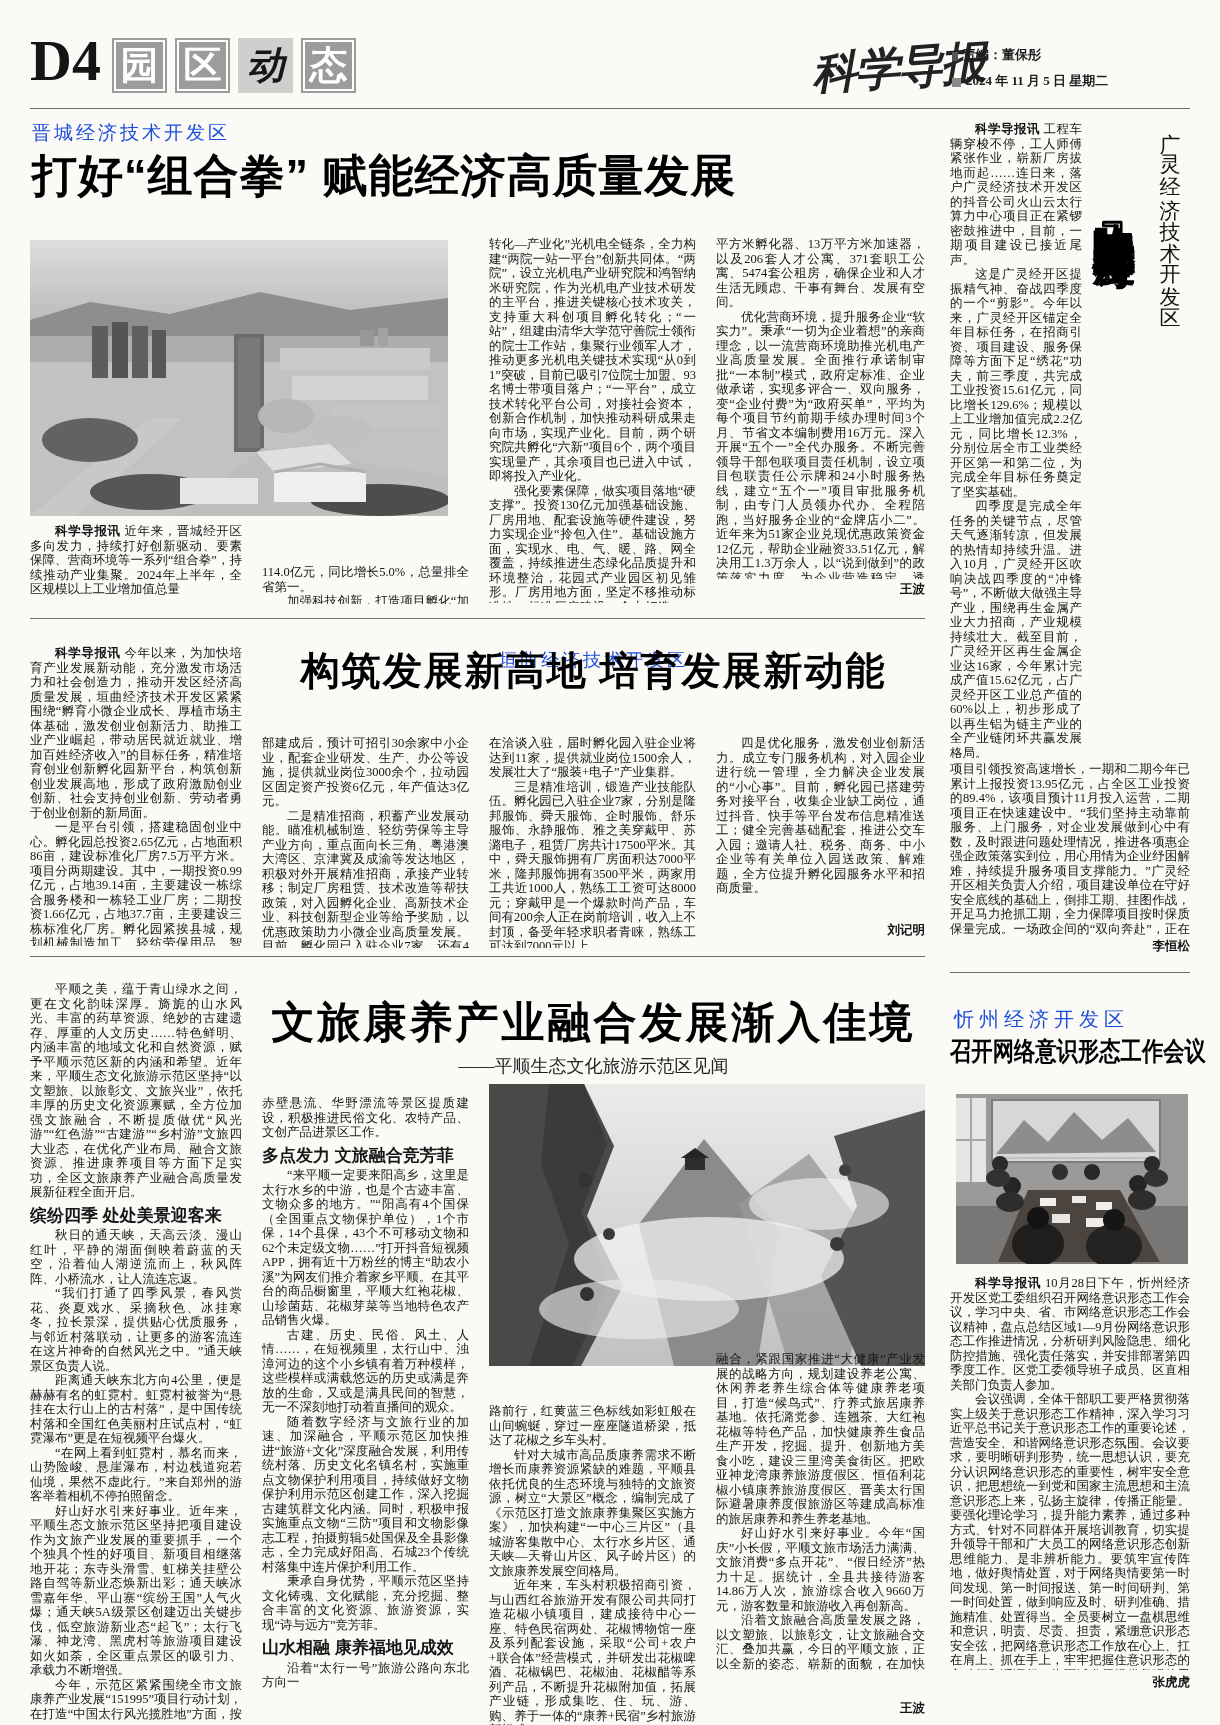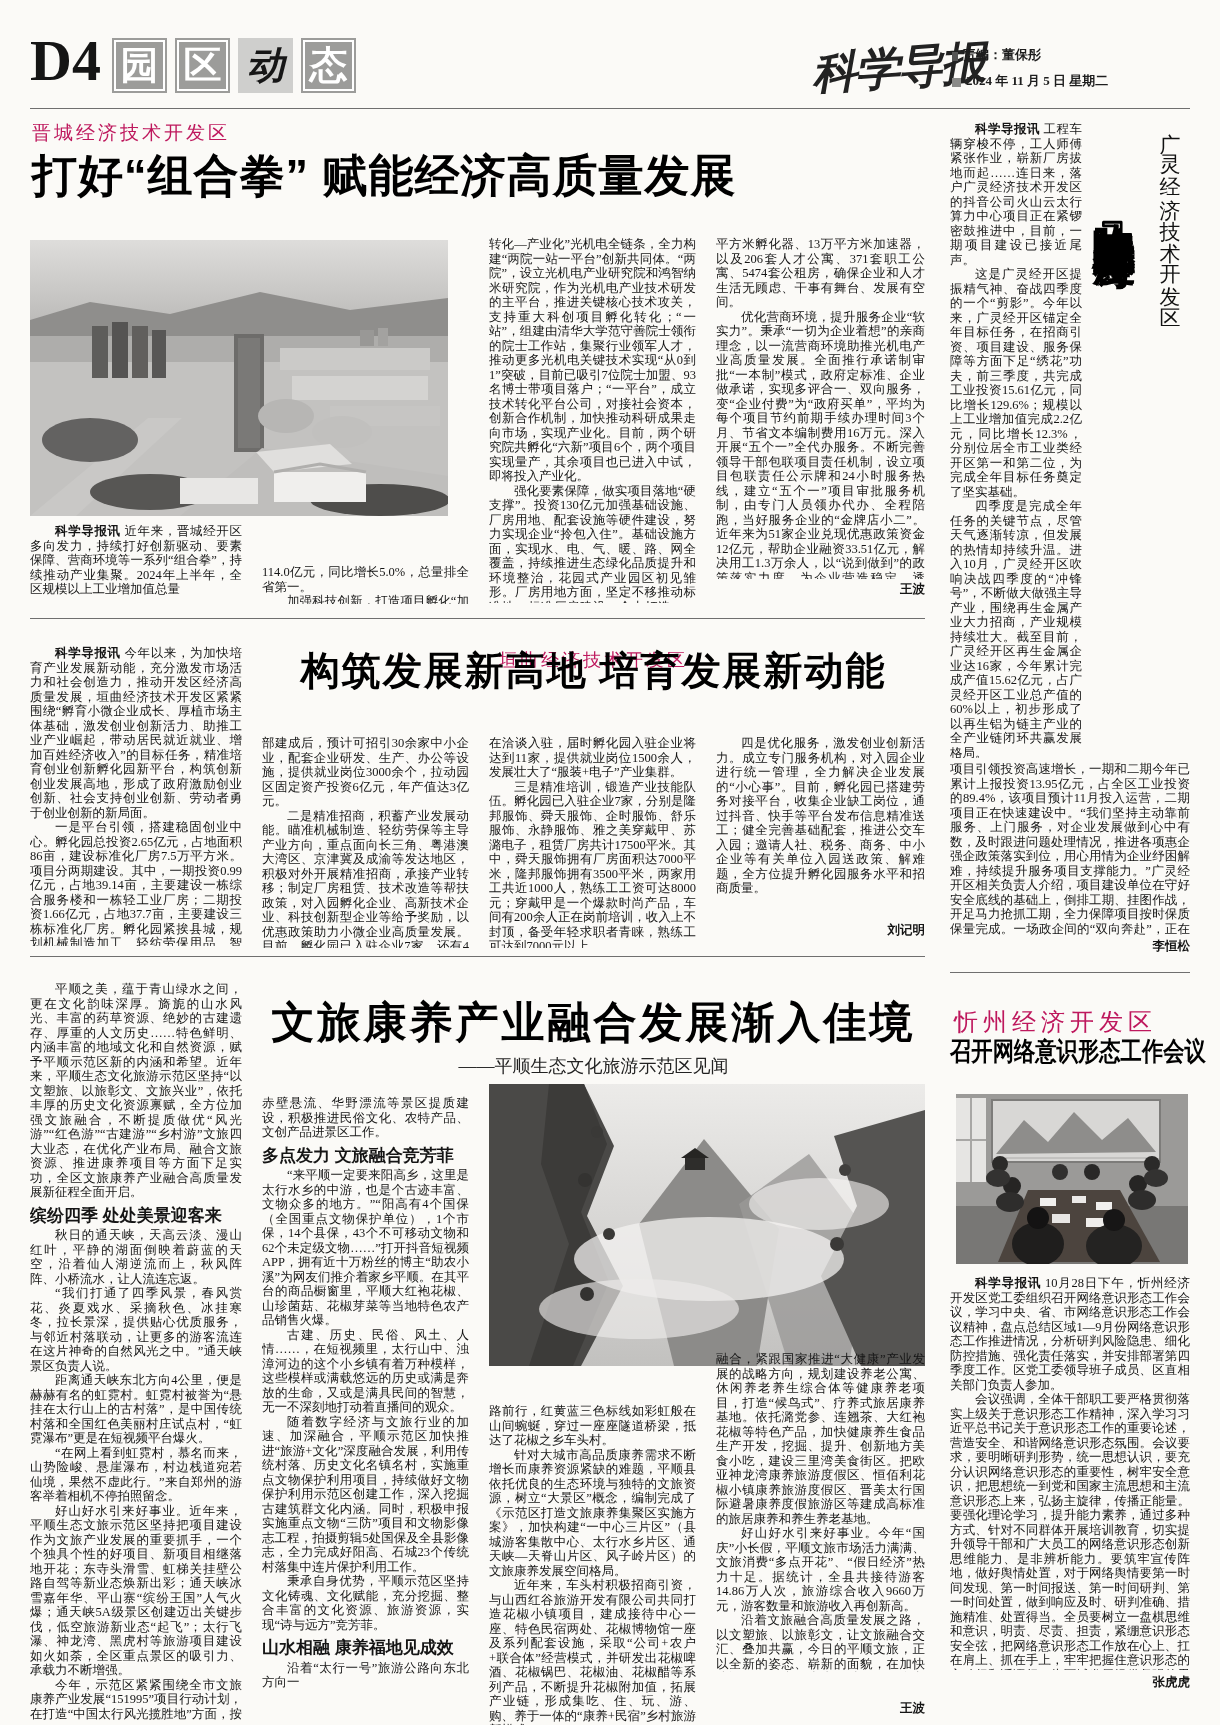--- a/index.html
+++ b/index.html
@@ -30,21 +30,21 @@
     font-family:"Liberation Serif",serif; font-style:italic; font-weight:bold;
     font-size:45px; letter-spacing:-2px; transform:rotate(-4deg); transform-origin:left center;
     color:#222;
   }
   .hdrline { font-family:Liberation Serif, serif; font-size:13px; font-weight:bold; color:#1d1d1d; white-space:nowrap; }
   .sq { display:inline-block; background:#555; vertical-align:middle; margin-right:5px; }
   .sq.small { width:6px; height:9px; }
   .sq.big { width:9px; height:9px; background:#8a8a88; }
 
   
-  .kicker { font-family:Liberation Sans, sans-serif; font-size:19px; letter-spacing:3px; color:#be185d; }
+  .kicker { font-family:Liberation Sans, sans-serif; font-size:19px; letter-spacing:3px; color:#1d4ed8; }
   .kicker.center { text-align:center; }
   .headline1 { font-family:"Liberation Sans","DejaVu Sans",sans-serif; font-weight:900; font-size:45px; letter-spacing:1px; color:#000; white-space:nowrap; }
   .headline-serif { font-family:"Liberation Serif",serif; font-weight:900; text-align:center; color:#000; white-space:nowrap; }
   .subtitle { font-family:"Liberation Serif",serif; font-size:18px; text-align:center; color:#222; }
   .bodycol { font-size:12.5px; line-height:14.5px; text-align:justify; overflow:hidden; }
   .bodycol p { margin:0; text-indent:2em; }
   .lead { font-family:"Liberation Sans",sans-serif; font-weight:bold; }
   .subhead { font-family:"Liberation Sans","DejaVu Sans",sans-serif; font-weight:bold; font-size:17px; margin:9px 0 5px 0; text-indent:0; }
   .byline { position:absolute; font-family:"Liberation Sans",sans-serif; font-weight:bold; font-size:12.5px; text-align:right; }
 
@@ -234,21 +234,21 @@
     <p>四季度是完成全年任务的关键节点，尽管天气逐渐转凉，但发展的热情却持续升温。进入10月，广灵经开区吹响决战四季度的“冲锋号”，不断做大做强主导产业，围绕再生金属产业大力招商，产业规模持续壮大。截至目前，广灵经开区再生金属企业达16家，今年累计完成产值15.62亿元，占广灵经开区工业总产值的60%以上，初步形成了以再生铝为链主产业的全产业链闭环共赢发展格局。</p>
 
   </div>
   <div class="abs bodycol" style="left:950px; top:762px; width:240px; height:174px;">
     <p style="text-indent:0;">项目引领投资高速增长，一期和二期今年已累计上报投资13.95亿元，占全区工业投资的89.4%，该项目预计11月投入运营，二期项目正在快速建设中。“我们坚持主动靠前服务、上门服务，对企业发展做到心中有数，及时跟进问题处理情况，推进各项惠企强企政策落实到位，用心用情为企业纾困解难，持续提升服务项目支撑能力。”广灵经开区相关负责人介绍，项目建设单位在守好安全底线的基础上，倒排工期、挂图作战，开足马力抢抓工期，全力保障项目按时保质保量完成。一场政企间的“双向奔赴”，正在加速推动项目建设尽快实现投产见效。</p>
   </div>
   <div class="byline" style="left:950px; top:938px; width:240px;">李恒松</div>
 
   <div class="hr" style="left:950px; top:972px; width:240px;"></div>
 
-  <div class="abs kicker" style="left:954px; top:1006px; font-size:24px; letter-spacing:5px;">忻州经济开发区</div>
+  <div class="abs kicker" style="left:954px; top:1006px; font-size:20px; letter-spacing:5px;">忻州经济开发区</div>
   <div class="abs headline5" style="left:950px; top:1034px;">召开网络意识形态工作会议</div>
 
   <svg class="abs photo" style="left:956px; top:1094px;" width="232" height="170" viewBox="0 0 232 170">
     <rect x="0" y="0" width="232" height="170" fill="#9b9a98"></rect>
     <rect x="0" y="4" width="30" height="84" fill="#e6e5e3"></rect>
     <line x1="15" y1="4" x2="15" y2="88" stroke="#a8a7a5" stroke-width="2"></line>
     <line x1="0" y1="46" x2="30" y2="46" stroke="#a8a7a5" stroke-width="2"></line>
     <rect x="36" y="6" width="168" height="62" fill="#d8d7d5" stroke="#7d7c7a" stroke-width="2"></rect>
     <path d="M40,60 L68,26 L92,48 L118,18 L146,46 L172,24 L200,58 Z" fill="#8e8d8b"></path>
     <path d="M40,64 L200,64" stroke="#c2c1bf" stroke-width="2"></path>

